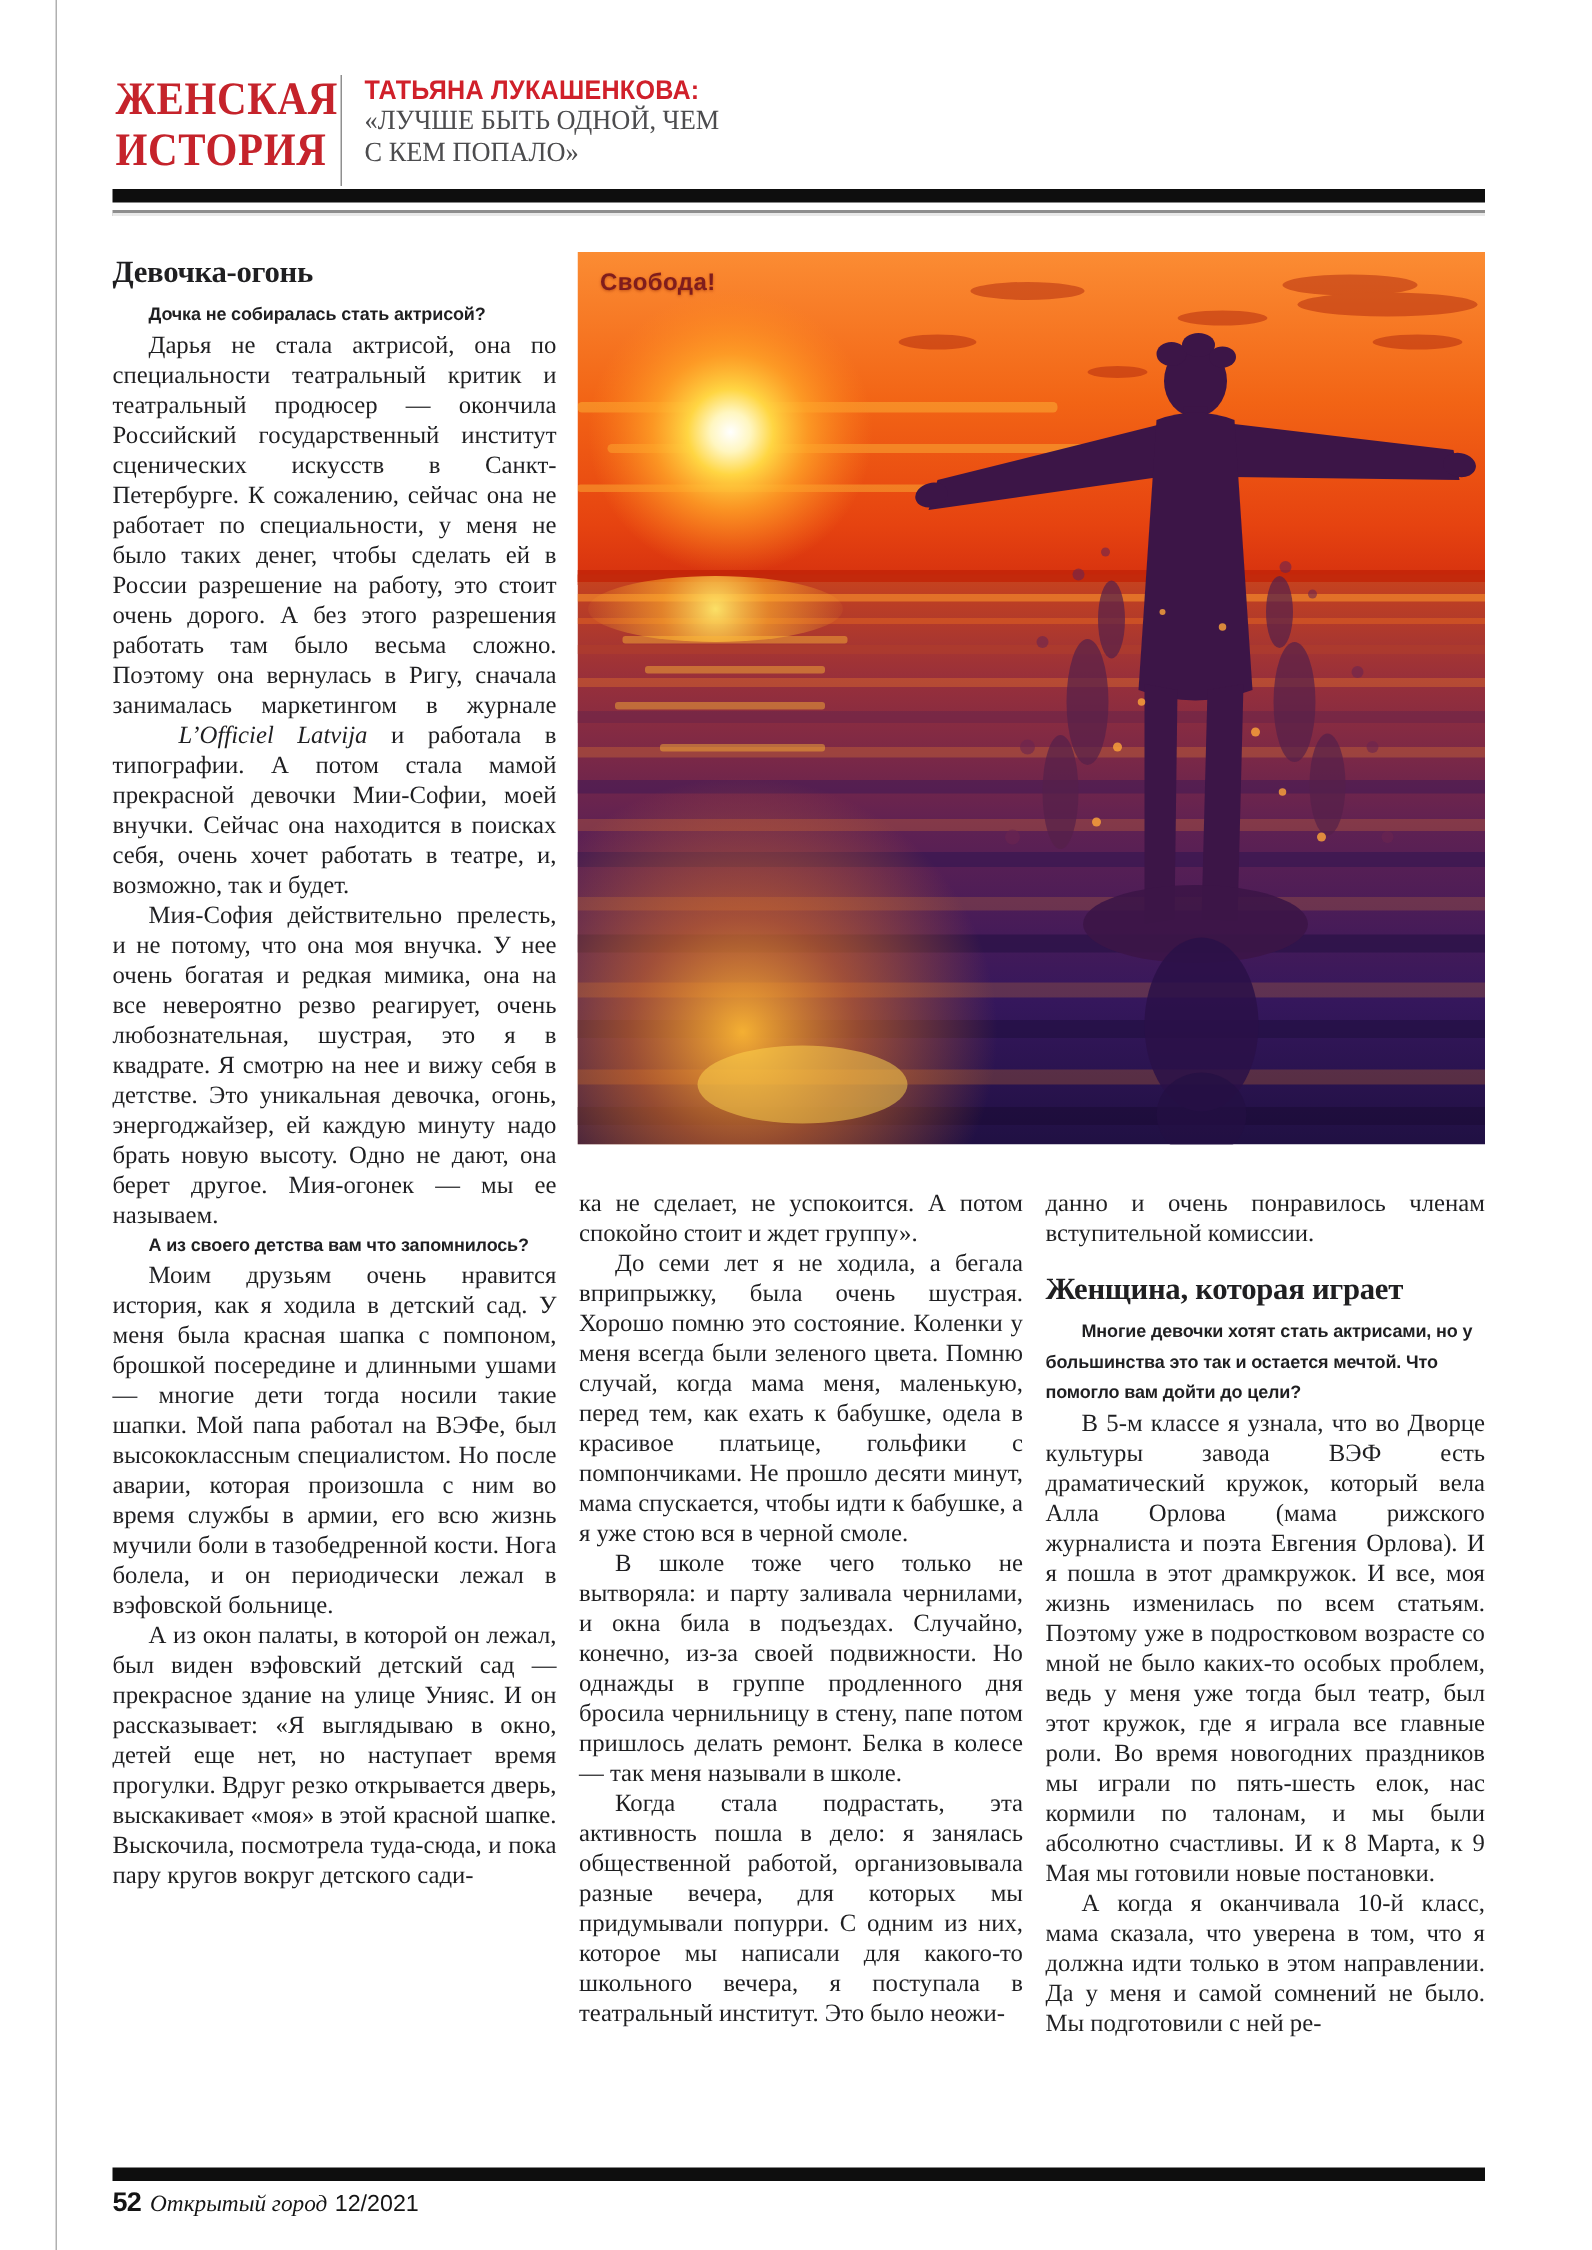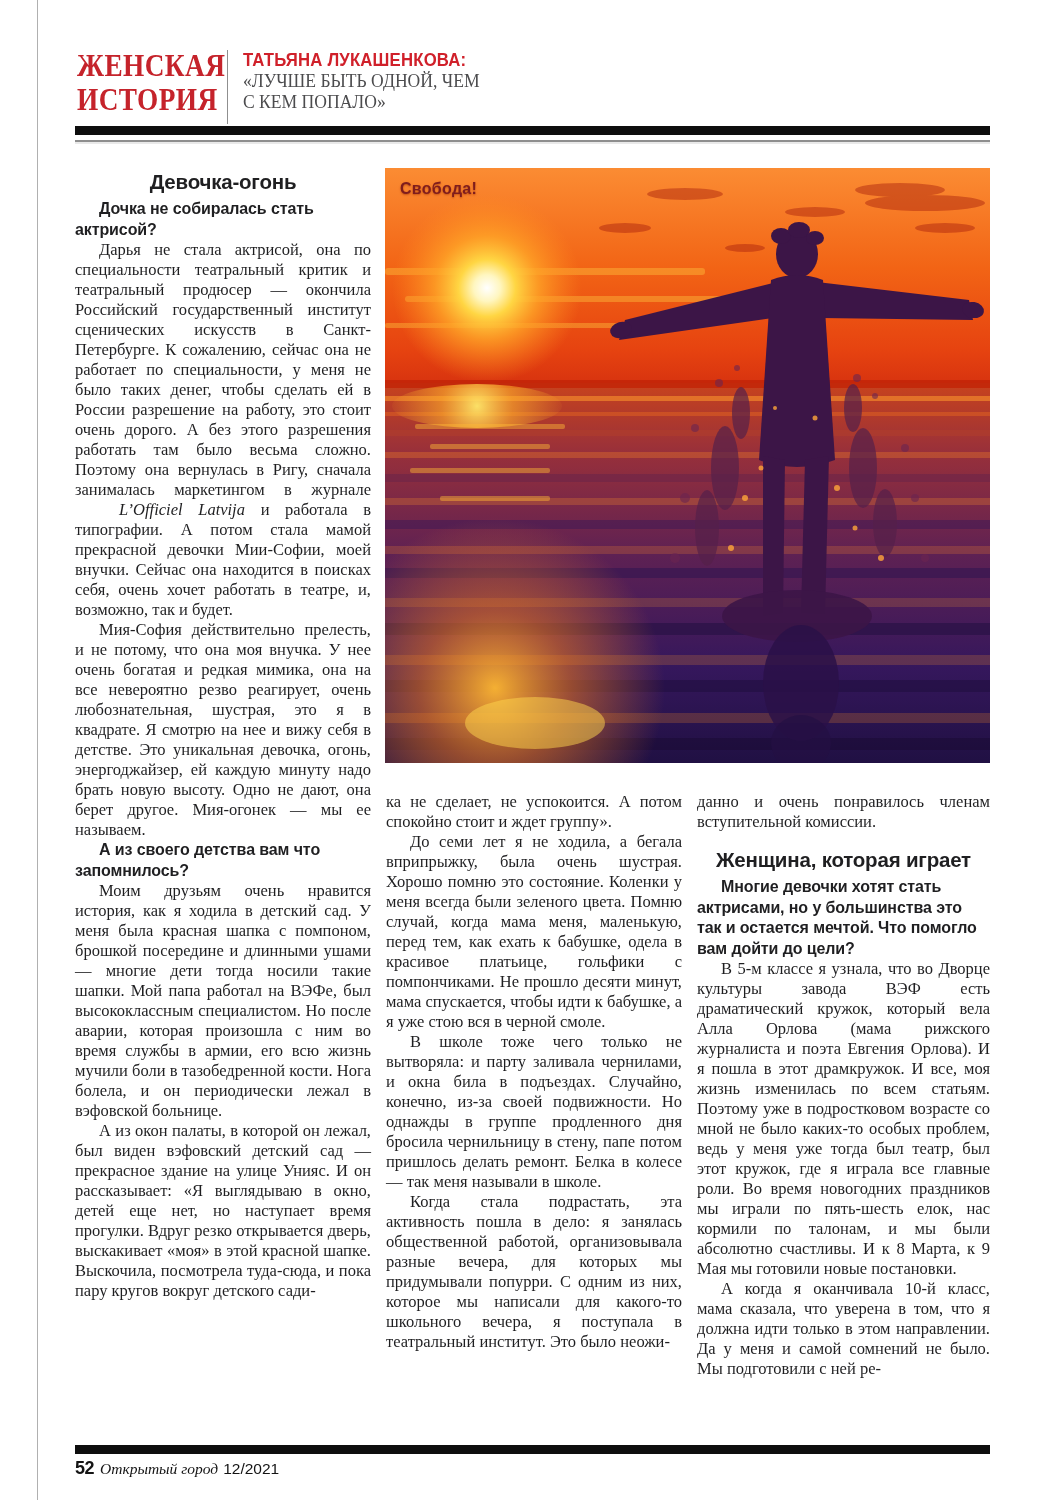--- a/index.html
+++ b/index.html
@@ -33,28 +33,28 @@
   
   .content {
     position:absolute; left:75px; top:170px; width:915px;
     display:grid; grid-template-columns:296px 296px 293px; column-gap:15px;
     align-items:start;
   }
   .col { font-size:16.5px; line-height:20px; text-align:justify; hyphens:auto; }
   .col p { margin:0; text-indent:24px; }
   .col p.noindent { text-indent:0; }
   .h1 {
-    font-family:Liberation Sans, sans-serif; font-weight:700;
+    font-family:Liberation Serif, serif; font-weight:700;
     font-size:20.5px; line-height:24px; letter-spacing:-.2px;
-    margin:0 0 5px 0; text-align:center; text-indent:0;
+    margin:0 0 5px 0; text-align:left; text-indent:0;
   }
   .h1.mid { margin-top:16px; }
   .q {
     font-family:"Liberation Sans", sans-serif; font-weight:700;
-    font-size:16px; line-height:20.5px; letter-spacing:-.1px;
+    font-size:12px; line-height:20.5px; letter-spacing:-.1px;
     margin:1px 0; text-align:left; text-indent:0;
   }
   .under-photo { padding-top:622px; }
   .ital { font-style:italic;margin-left:44px; }
 
   
   .photo { position:absolute; left:385px; top:168px; width:605px; height:595px; }
   .photo svg { display:block; width:100%; height:100%; }
   .photo-caption {
     position:absolute; left:15px; top:12px; z-index:2;

